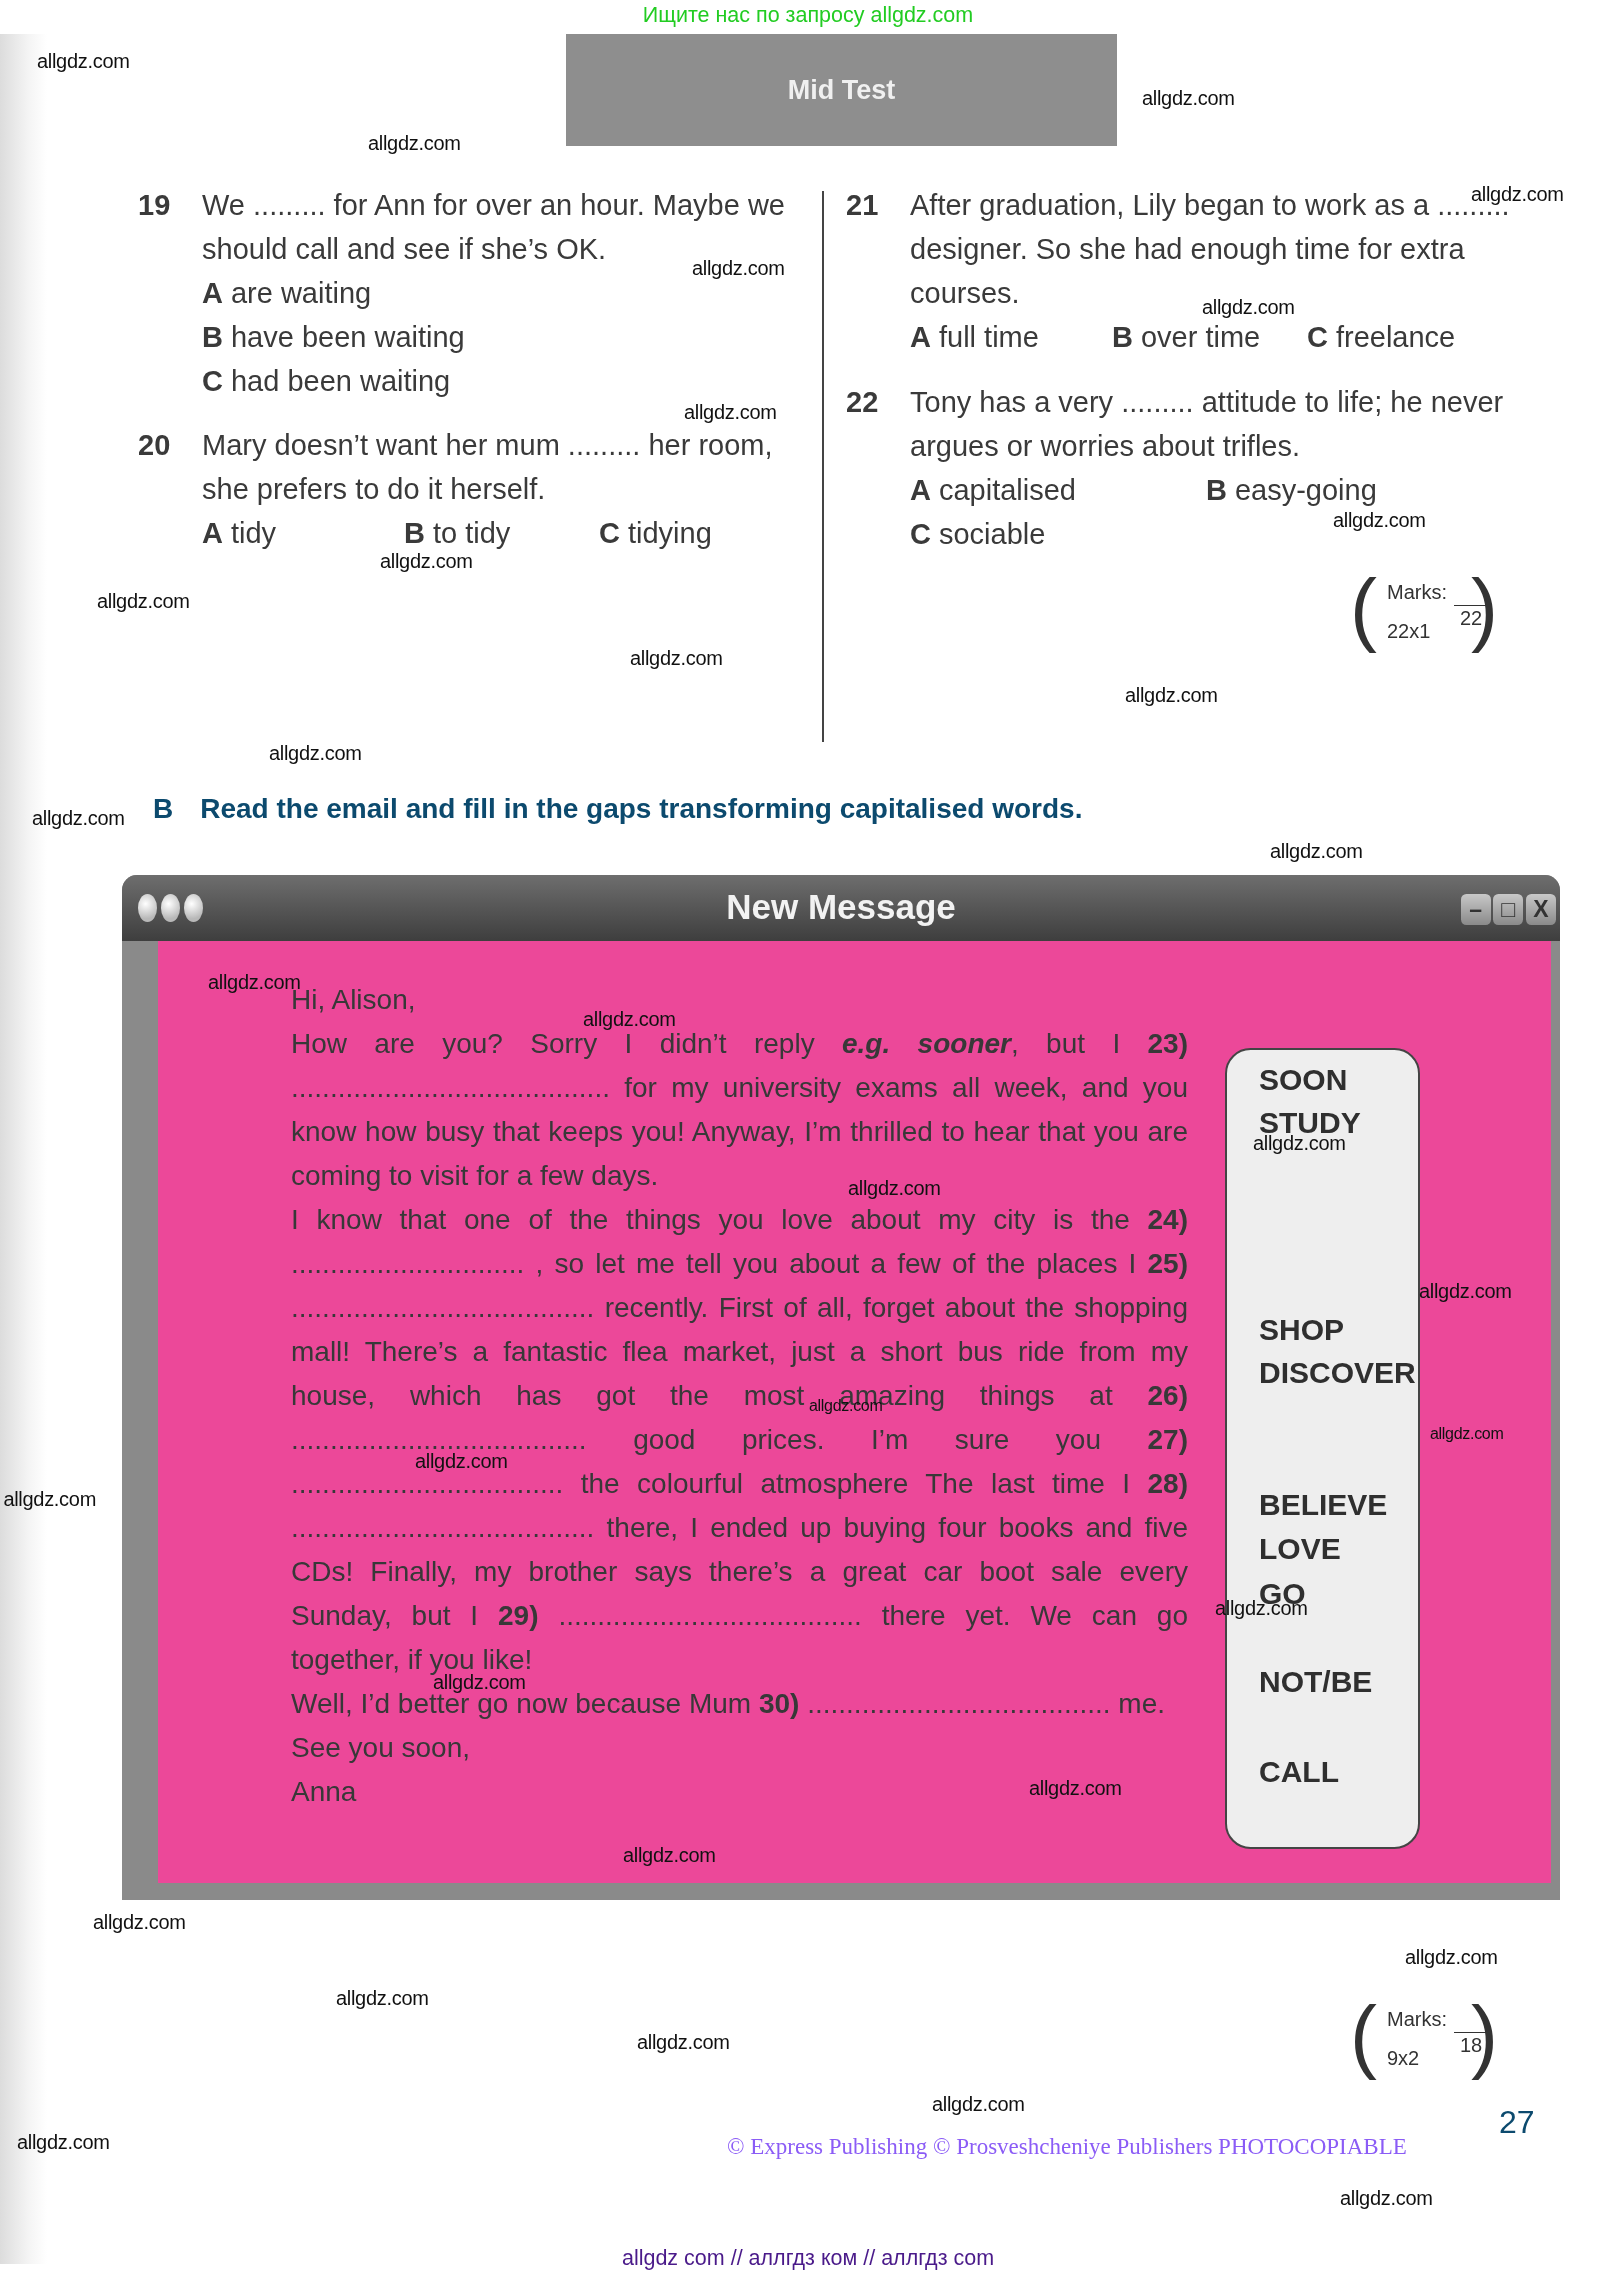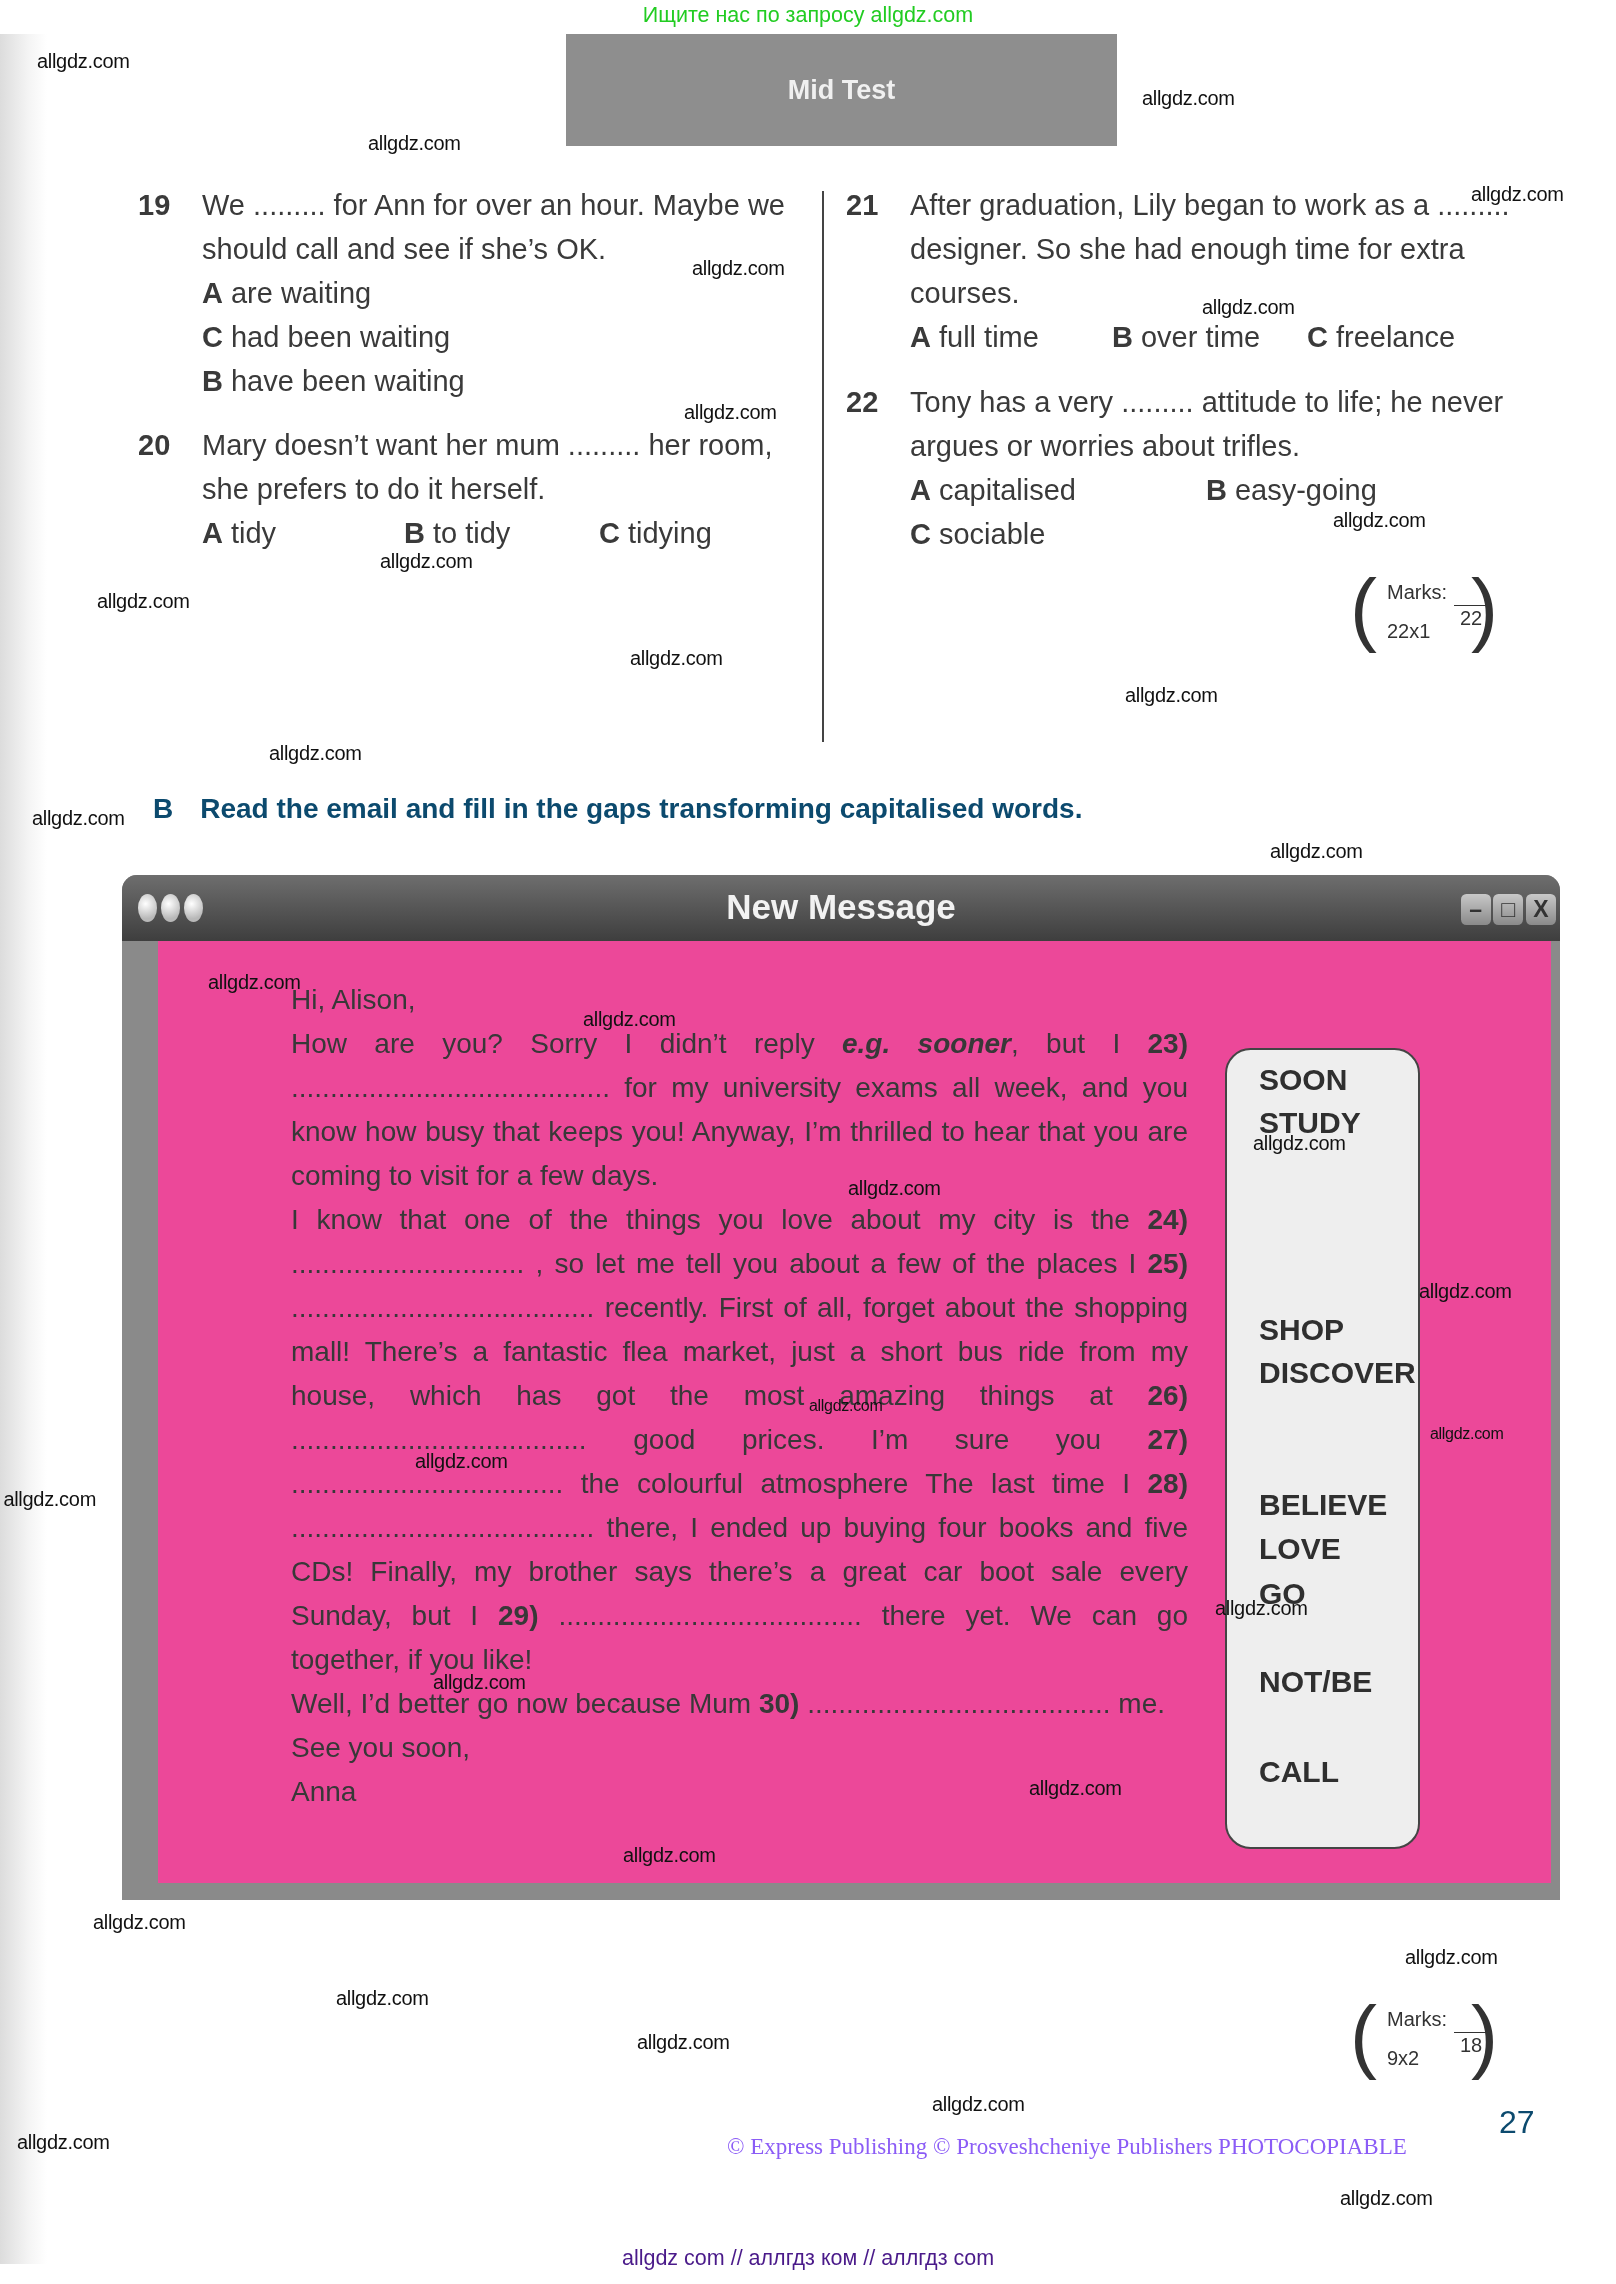--- a/index.html
+++ b/index.html
@@ -65,22 +65,22 @@
 <div class="topbanner">Ищите нас по запросу allgdz.com</div>
 
 <div class="header-box">
   <span>Mid Test</span>
 </div>
 
 <div class="q" style="left:138px; top:183px; width:672px;">
   <span class="num">19</span>
   <div class="text">We ......... for Ann for over an hour. Maybe we should call and see if she’s OK.</div>
   <span class="opt"><b>A</b><span>are waiting</span></span>
+  <span class="opt"><b>B</b><span>have been waiting</span></span>
   <span class="opt"><b>C</b><span>had been waiting</span></span>
-  <span class="opt"><b>B</b><span>have been waiting</span></span>
 </div>
 
 <div class="q" style="left:138px; top:423px; width:672px;">
   <span class="num">20</span>
   <div class="text">Mary doesn’t want her mum ......... her room, she prefers to do it herself.</div>
   <div class="optrow">
     <span class="o" style="width:202px;"><b>A</b><span>tidy</span></span>
     <span class="o" style="width:195px;"><b>B</b><span>to tidy</span></span>
     <span class="o"><b>C</b><span>tidying</span></span>
   </div>

